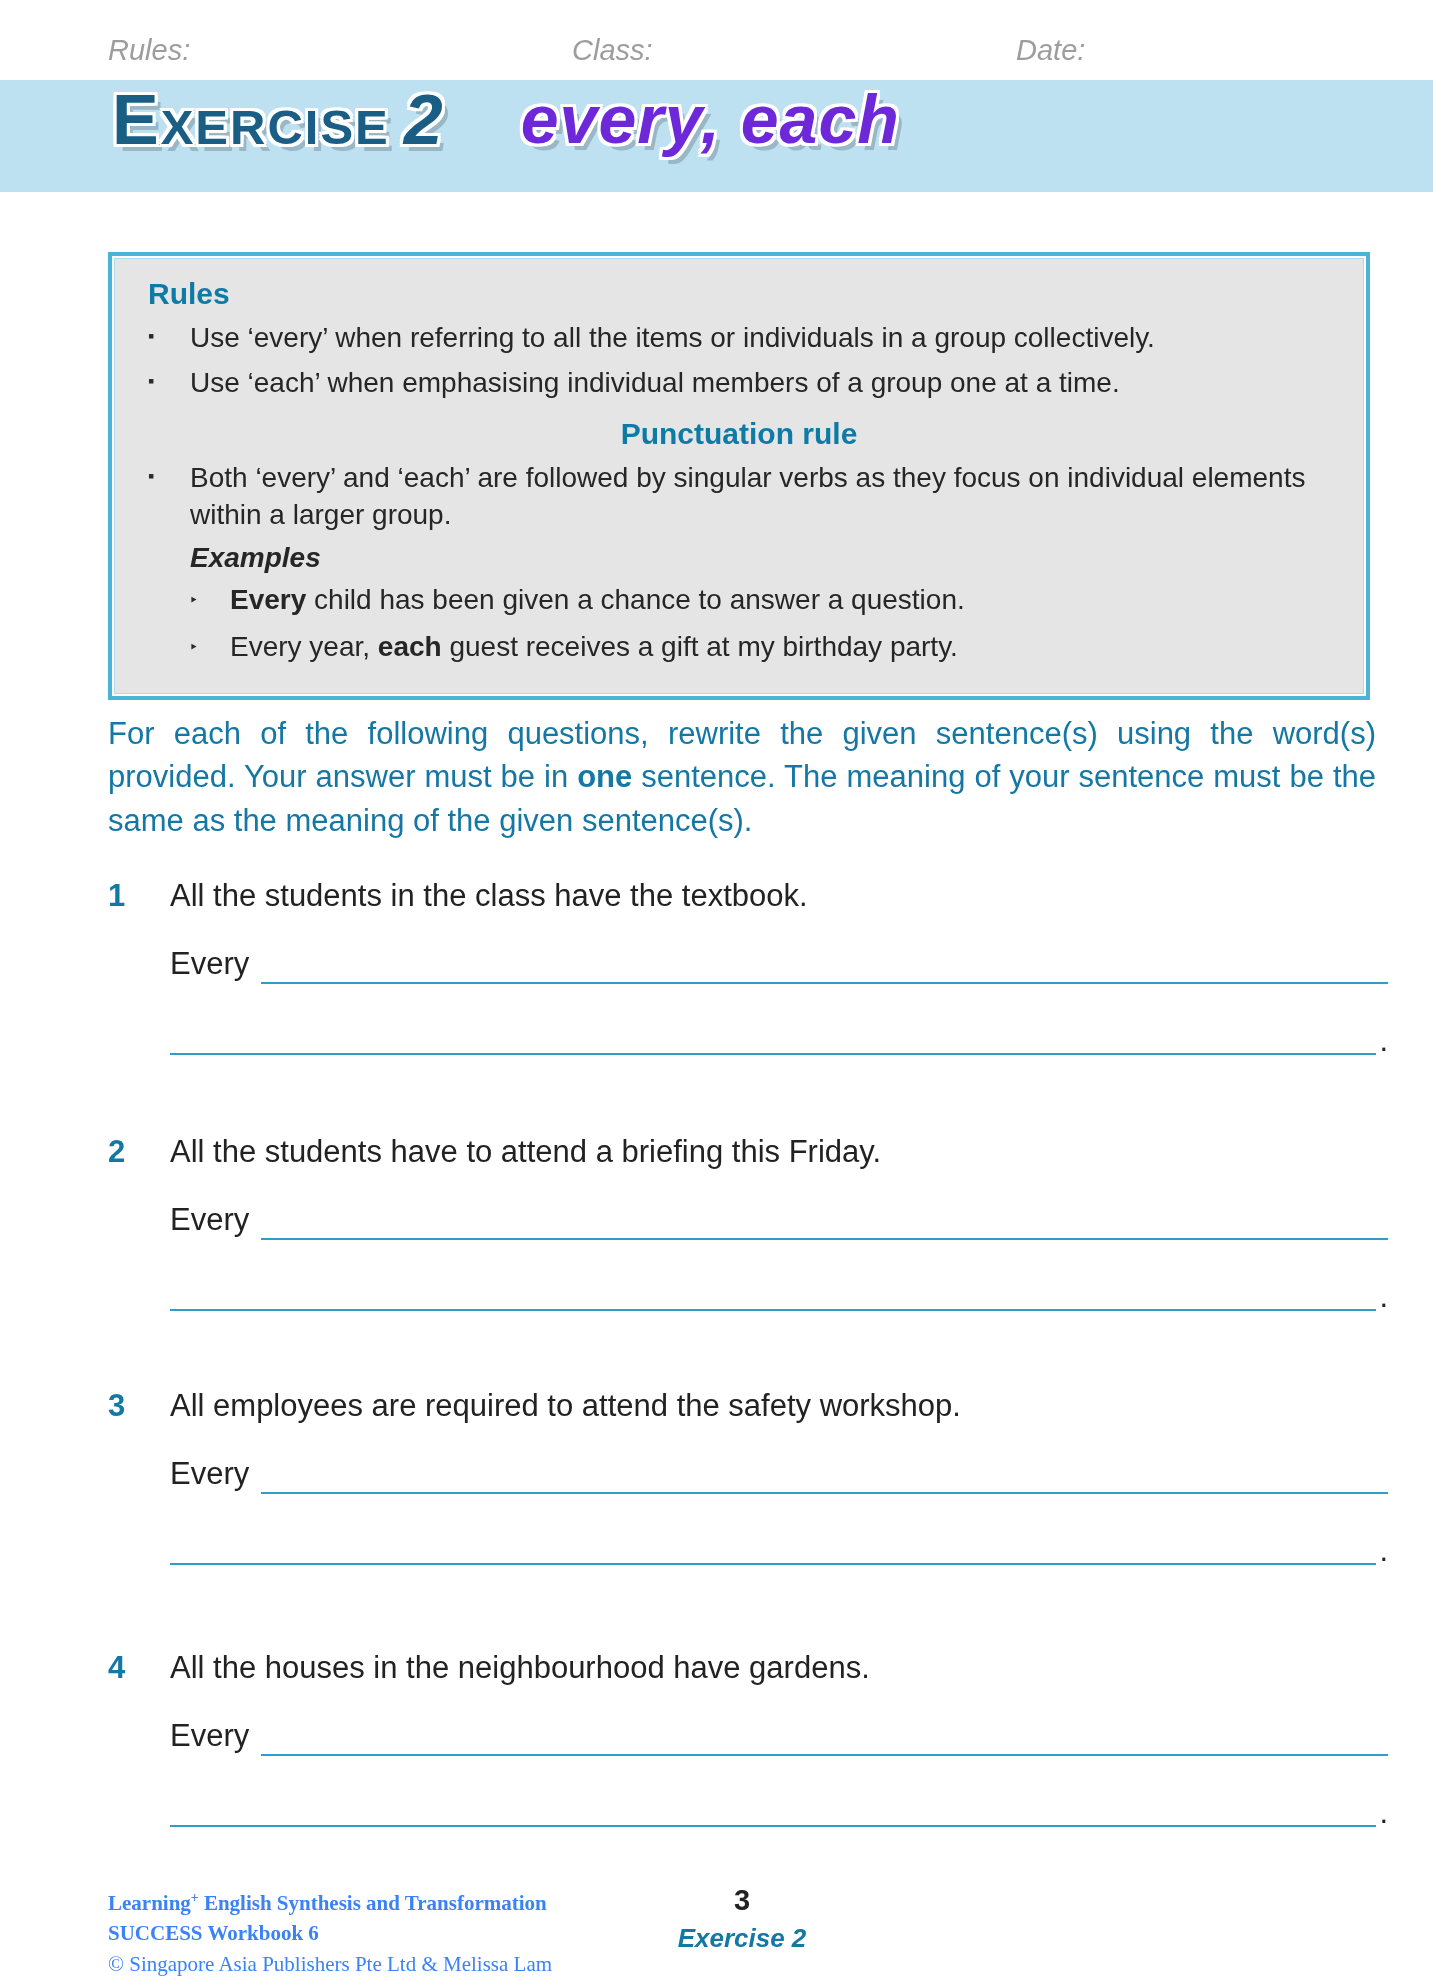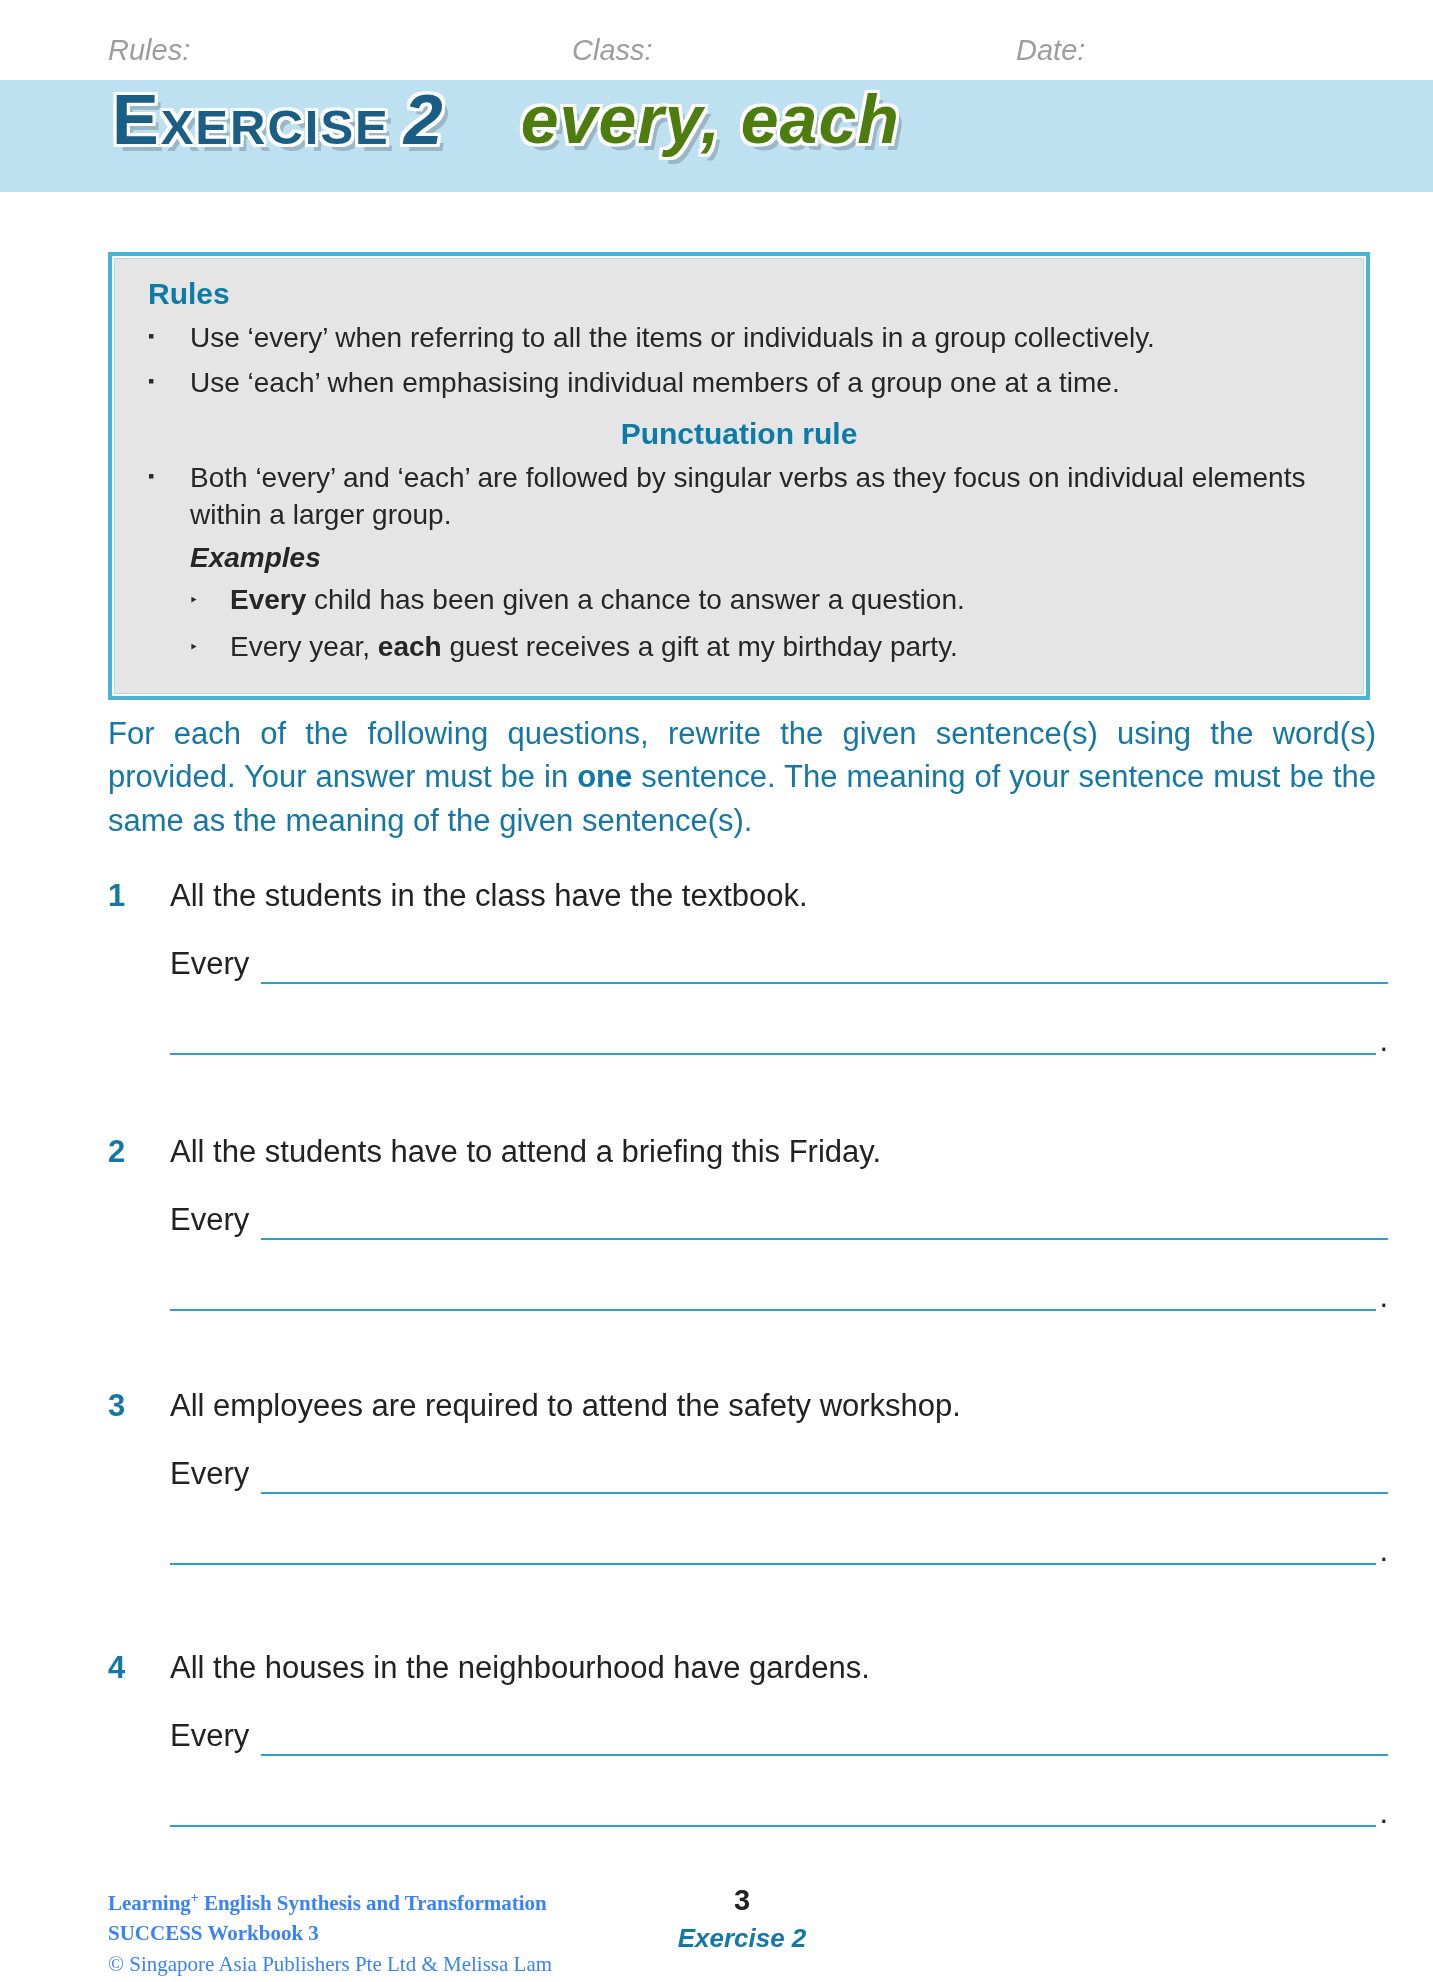--- a/index.html
+++ b/index.html
@@ -27,21 +27,21 @@
       -3px 0 0 #fff, 3px 0 0 #fff, 0 -3px 0 #fff, 0 3px 0 #fff,
       6px 7px 0 rgba(100,120,135,0.40);
   }
   .ex-word{
     font-variant:small-caps;font-weight:bold;font-size:70px;color:#1a5e86;letter-spacing:2px;
   }
   .ex-num{
     font-size:70px;font-weight:bold;font-style:italic;color:#1a5e86;margin-left:14px;
   }
   .ex-title{
-    font-size:68px;font-weight:bold;font-style:italic;color:#4d7c0f;margin-left:78px;letter-spacing:1px;
+    font-size:68px;font-weight:bold;font-style:italic;color:#6d28d9;margin-left:78px;letter-spacing:1px;
   }
 
   
   .rules-box{
     position:absolute;left:108px;top:252px;width:1262px;box-sizing:border-box;
     border:4px solid #4ab3d6;background:#e5e5e5;
     box-shadow: inset 0 0 0 2px #ffffff, inset 0 0 0 3px #a9dcee;
     padding:20px 36px 20px;
   }
   .rule-heading{
@@ -200,21 +200,21 @@
       <span class="line"></span>
     </div>
     <div class="blank-row">
       <span class="line"></span>
       <span class="period">.</span>
     </div>
   </div>
 
   <div class="footer-left">
     <div class="imprint-line bold"><span>Learning</span><sup>+</sup><span> English Synthesis and Transformation</span></div>
-    <div class="imprint-line bold">SUCCESS Workbook 3</div>
+    <div class="imprint-line bold">SUCCESS Workbook 6</div>
     <div class="imprint-line">© Singapore Asia Publishers Pte Ltd &amp; Melissa Lam</div>
   </div>
 
   <div class="footer-center">
     <div class="page-num">3</div>
     <div class="footer-ex">Exercise 2</div>
   </div>
 
 </div>
 

